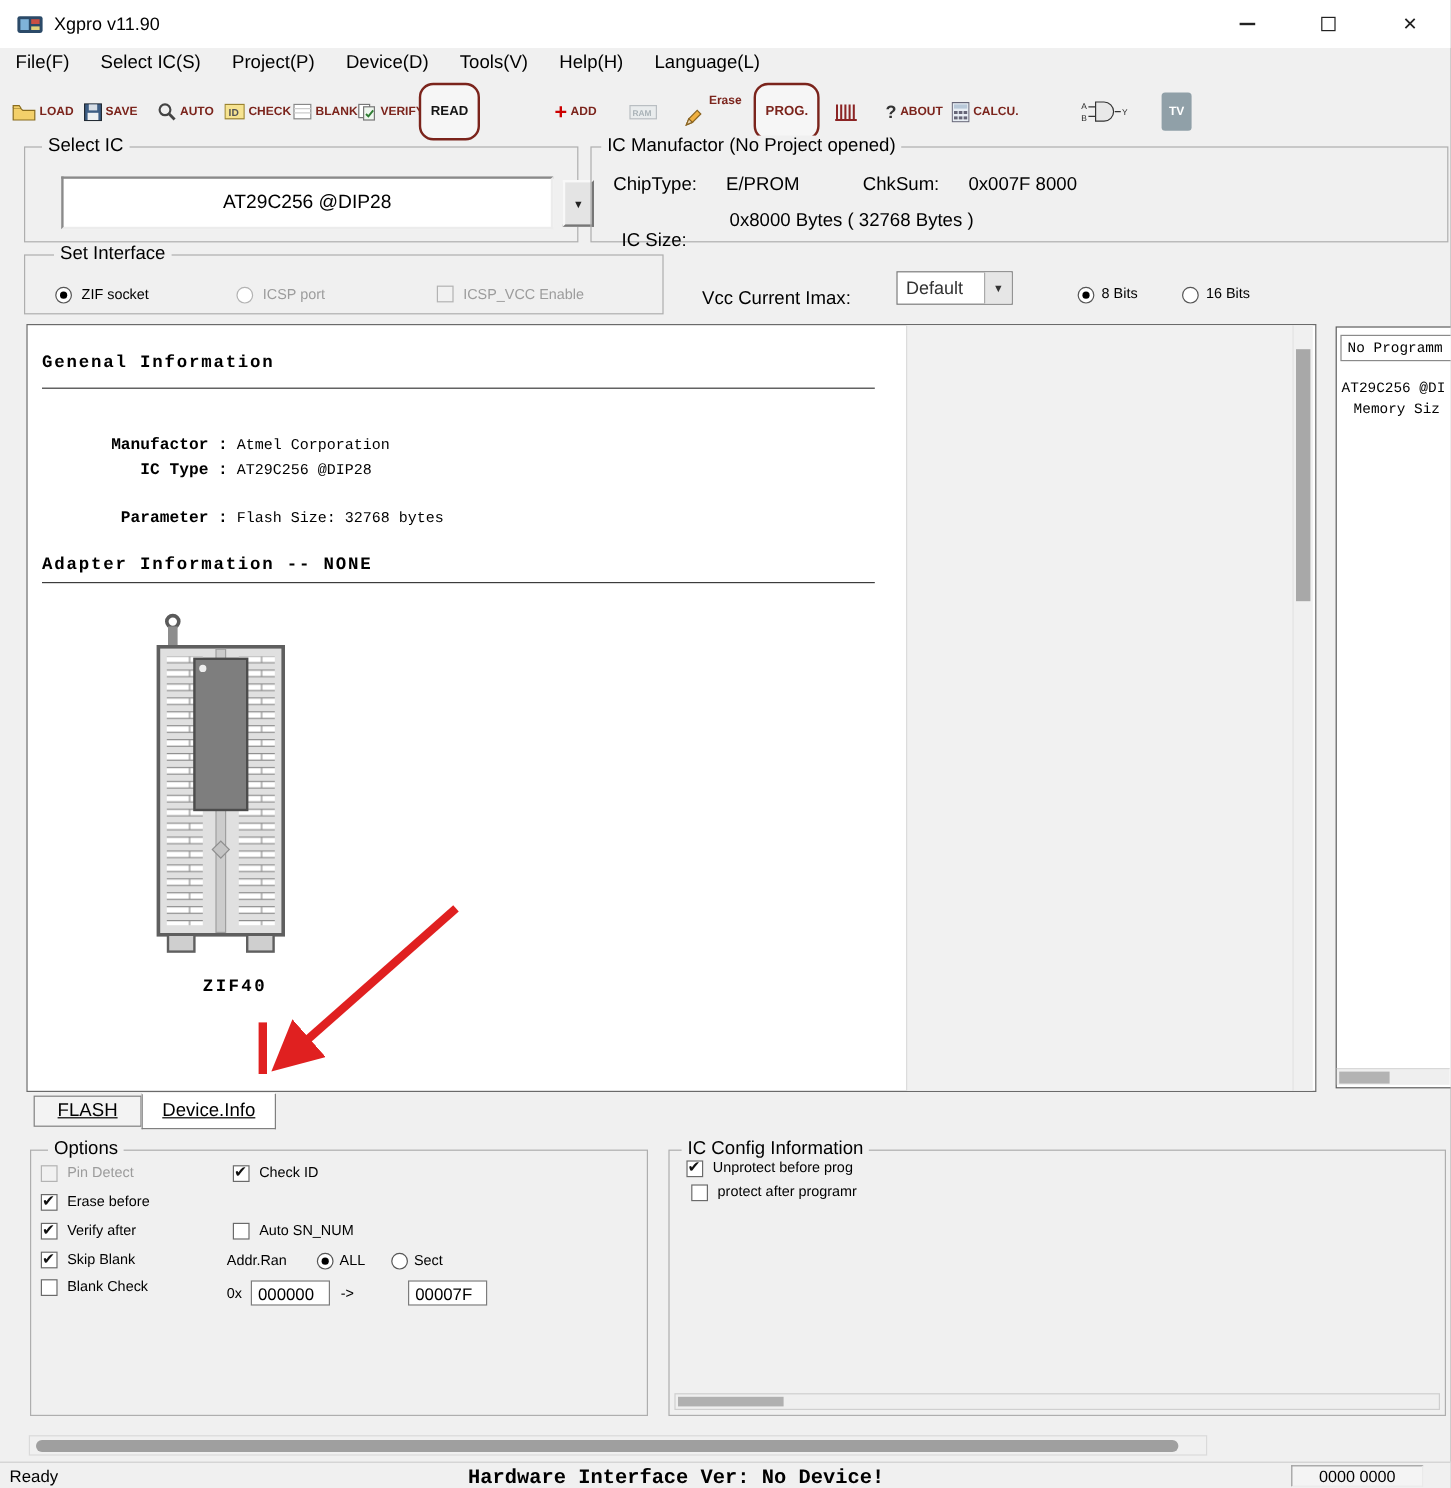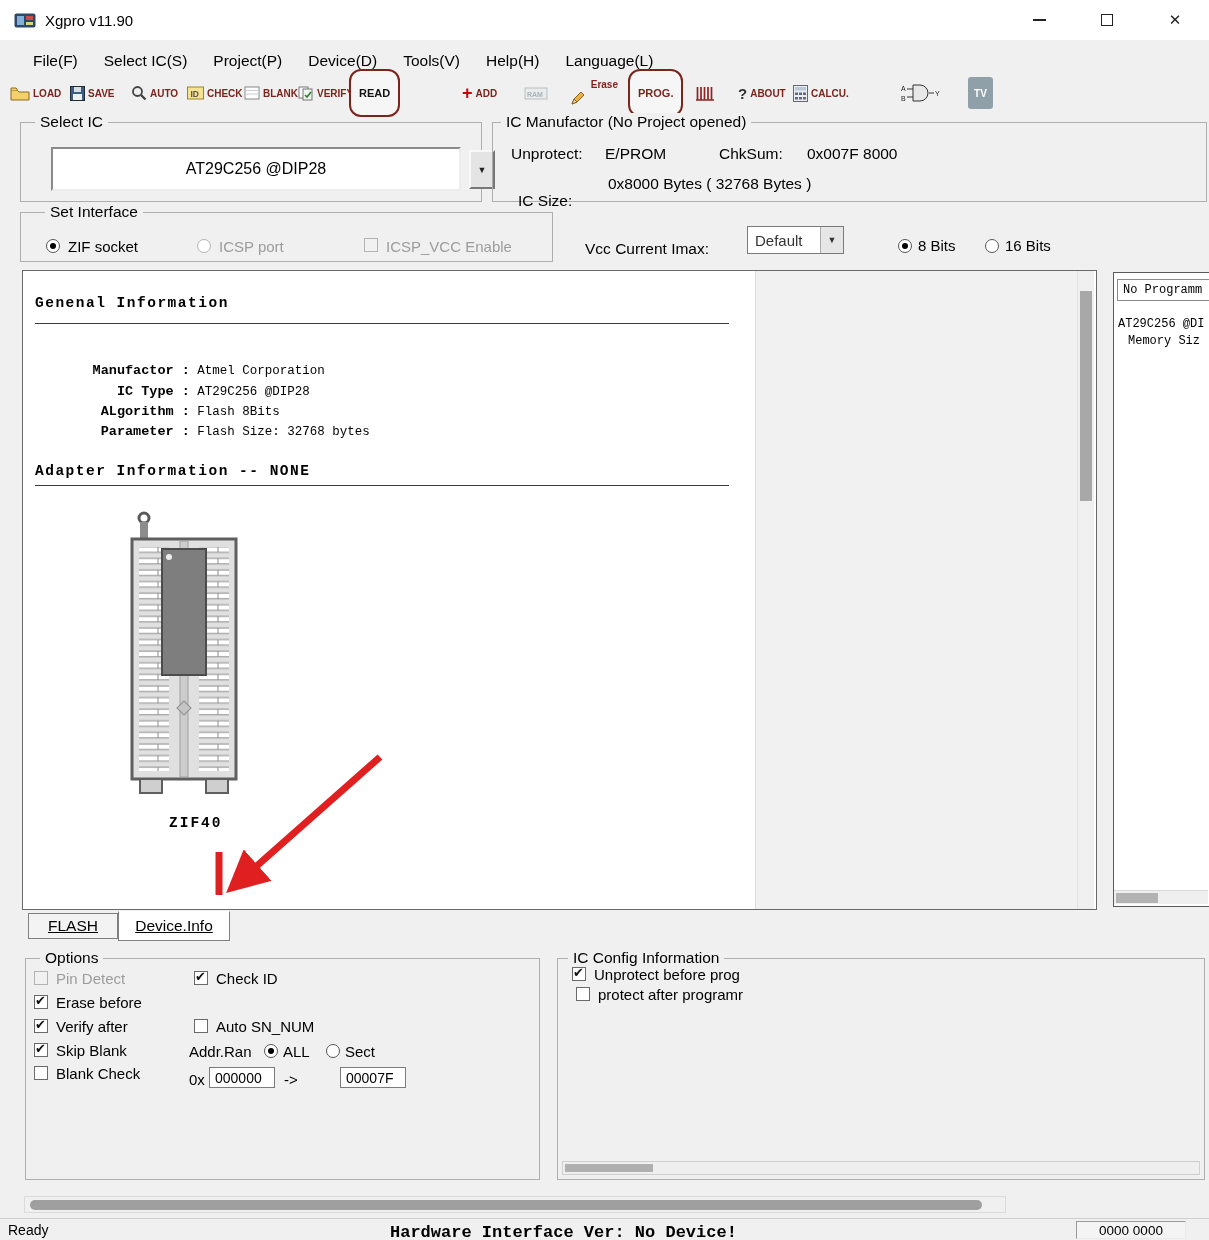--- a/index.html
+++ b/index.html
@@ -10,21 +10,21 @@
   
   .titlebar{position:absolute;left:0;top:0;width:100%;height:40px;background:#fff;
     display:flex;align-items:center;padding-left:14px}
   .titlebar .title{font-size:15px;margin-left:9px}
   .win-controls{position:absolute;right:0;top:0;height:40px;display:flex}
   .win-btn{width:68px;height:40px;display:flex;align-items:center;justify-content:center;font-size:15px;color:#222}
   .min-glyph{width:13px;height:2px;background:#222;display:block}
   .max-glyph{width:12px;height:12px;border:1.5px solid #222;display:block}
 
   
-  .menubar{position:absolute;left:0;top:40px;width:100%;height:34px;display:flex;align-items:flex-end;font-size:15.5px;padding-left:20px}
+  .menubar{position:absolute;left:0;top:40px;width:100%;height:34px;display:flex;align-items:flex-start;font-size:15.5px;padding-left:0}
   .menu-item{padding:4px 13px;cursor:default}
 
   
   .toolbar{position:absolute;left:0;top:74px;width:100%;height:38px}
   .tb-item{position:absolute;top:6px;display:flex;align-items:center;gap:3px;height:26px;cursor:default}
   .tb-label{font-size:10px;font-weight:bold;color:#7b241c;font-family:"Liberation Sans",sans-serif}
   .tb-oval{border:2px solid #7b241c;border-radius:12px;padding:16px 8px;font-size:11px;font-weight:bold;background:#f6f6f6}
   .tb-oval.read{color:#141414}
   .tb-oval.prog{color:#7b241c}
   .tb-plus{font-size:18px;font-weight:bold;color:#cc0000;line-height:16px}
@@ -53,21 +53,21 @@
   .hexbox{position:absolute;width:66px;height:21px;border:1px solid #7c7c7c;background:#fff;
     font-family:"Liberation Sans",sans-serif;font-size:14px;padding:0 5px}
 
   
   .rd{position:absolute;width:14px;height:14px;border-radius:50%;background:#fff;border:1px solid #565656}
   .rd.selected::after{content:"";position:absolute;left:3px;top:3px;width:6px;height:6px;border-radius:50%;background:#000}
   .rd.disabled{border-color:#b3b3b3}
   .cb{position:absolute;width:14px;height:14px;background:#fff;border:1px solid #6a6a6a}
   .cb.checked::after{content:"\2714";position:absolute;left:0;top:-3px;font-size:13px;color:#111}
   .cb.disabled{background:#f1f1f1;border-color:#b3b3b3}
-  .ctl-label{position:absolute;font-size:15px;white-space:nowrap}
+  .ctl-label{position:absolute;font-size:12px;white-space:nowrap}
   .ctl-label.disabled{color:#9c9c9c}
 
   
   .main-panel{position:absolute;left:22px;top:270px;width:1075px;height:640px;background:#fff;border:1px solid #6a6a6a}
   .panel-right-fill{position:absolute;left:732px;top:0;width:322px;height:638px;background:#f1f1f1;border-left:1px solid #dcdcdc}
   .vscroll{position:absolute;left:1054px;top:0;width:17px;height:638px;background:#f0f0f0;border-left:1px solid #e2e2e2}
   .vscroll-thumb{position:absolute;left:2px;top:20px;width:12px;height:210px;background:#a8a8a8}
   .di-heading{position:absolute;left:12px;font-family:"Liberation Mono",monospace;font-weight:bold;font-size:14.5px;letter-spacing:1.5px;white-space:pre}
   .di-rule{position:absolute;left:12px;width:694px;height:1px;background:#3c3c3c}
   .di-row{position:absolute;left:12px;white-space:pre;font-family:"Liberation Mono",monospace}
@@ -256,21 +256,21 @@
     <div class="combo-big">
       <span>AT29C256 @DIP28</span>
     </div>
     <div class="combo-big-btn">
       <span>▼</span>
     </div>
   </div>
 
   <div class="groupbox" style="left:492px;top:122px;width:715px;height:80px">
     <span class="gb-label" style="left:8px">IC Manufactor (No Project opened)</span>
-    <span class="static-text" style="left:18px;top:22px;font-size:15.5px">Unprotect:</span>
+    <span class="static-text" style="left:18px;top:22px;font-size:15.5px">ChipType:</span>
     <span class="static-text" style="left:112px;top:22px;font-size:15.5px">E/PROM</span>
     <span class="static-text" style="left:226px;top:22px;font-size:15.5px">ChkSum:</span>
     <span class="static-text" style="left:314px;top:22px;font-size:15.5px">0x007F 8000</span>
     <span class="static-text" style="left:25px;top:69px;font-size:15.5px">IC Size:</span>
     <span class="static-text" style="left:115px;top:52px;font-size:15.5px">0x8000 Bytes ( 32768 Bytes )</span>
   </div>
 
   <div class="groupbox" style="left:20px;top:212px;width:533px;height:50px">
     <span class="gb-label" style="left:24px">Set Interface</span>
     <span class="rd selected" style="left:25px;top:26px"></span>
@@ -298,23 +298,20 @@
     </div>
 
     <span class="di-heading" style="top:24px">Genenal Information</span>
     <div class="di-rule" style="top:52px"></div>
 
     <div class="di-row" style="top:72px">
       <span class="di-label">Manufactor :</span><span class="di-value"> Atmel Corporation</span>
     </div>
     <div class="di-row" style="top:93px">
       <span class="di-label">   IC Type :</span><span class="di-value"> AT29C256 @DIP28</span>
-    </div>
-    <div class="di-row" style="top:113px">
-      <span class="di-label"> ALgorithm :</span><span class="di-value"> Flash 8Bits</span>
     </div>
     <div class="di-row" style="top:133px">
       <span class="di-label"> Parameter :</span><span class="di-value"> Flash Size: 32768 bytes</span>
     </div>
 
     <span class="di-heading" style="top:192px">Adapter Information -- NONE</span>
     <div class="di-rule" style="top:214px"></div>
 
     <div class="zif-wrap">
       <svg width="120" height="292" viewBox="0 0 120 292">

